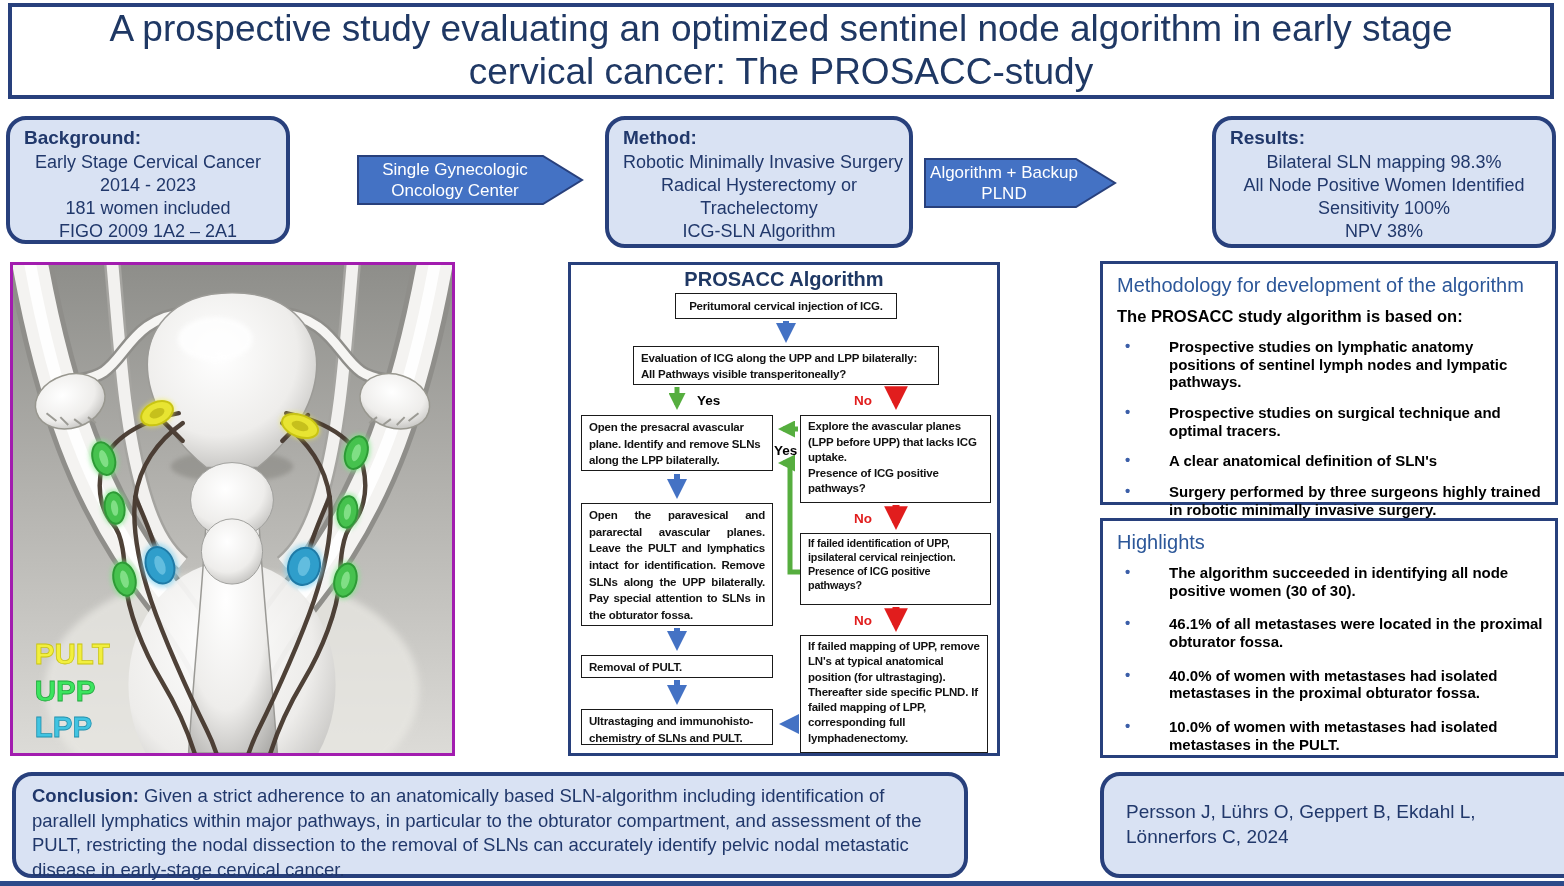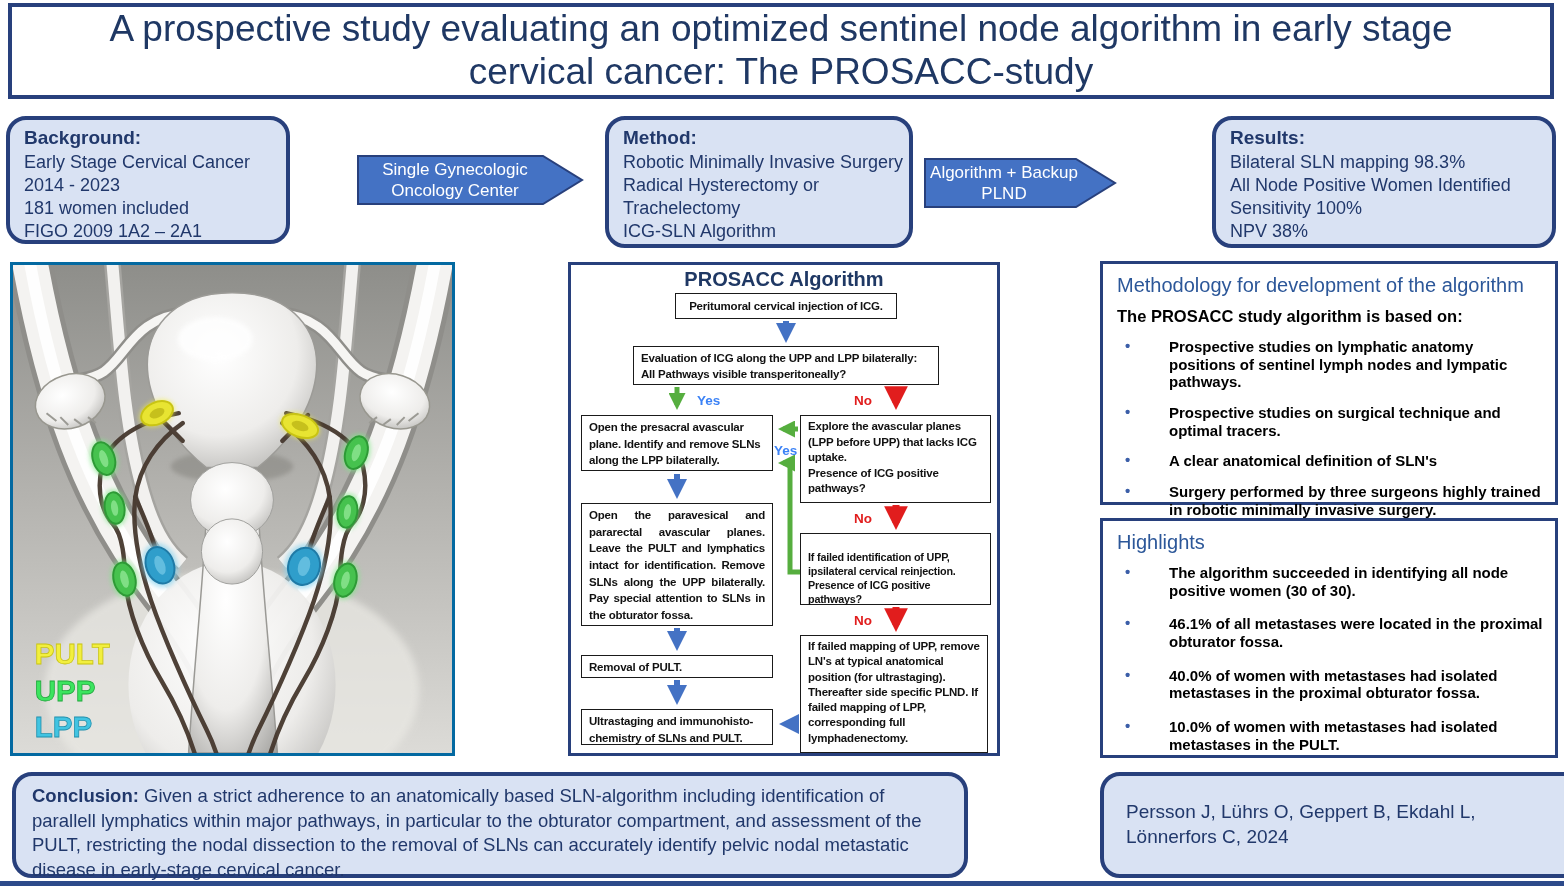--- a/index.html
+++ b/index.html
@@ -18,41 +18,41 @@
   .title-box .t {
     color:#1f3864; font-size:37px; line-height:1.16; text-align:center; padding:0 55px;
   }
 
   
   .round-box {
     position:absolute; box-sizing:border-box; background:#d9e2f3;
     border:4px solid #28407c; border-radius:20px; color:#21386b; padding:6px 14px;
   }
   .round-box .hd { font-weight:bold; font-size:19px; line-height:1.3; }
-  .round-box .ln { font-size:18px; line-height:1.28; white-space:nowrap; }
+  .round-box .ln { font-size:18px; line-height:1.28; white-space:nowrap;text-align:center; }
   #bg-box      { left:6px;   top:116px; width:284px; height:128px; }
   #method-box  { left:605px; top:116px; width:308px; height:132px; }
   #results-box { left:1212px;top:116px; width:344px; height:132px; }
 
   
   .chev { position:absolute; }
   .chev svg { display:block; }
   .chev .txt {
     position:absolute; top:0; bottom:0; left:0; display:flex; align-items:center;
     justify-content:center; text-align:center; color:#fff; font-size:17px; line-height:1.25;
   }
   #arrow1 { left:357px; top:152px; width:228px; height:56px; }
   #arrow1 .txt { width:196px; }
   #arrow2 { left:924px; top:155px; width:194px; height:56px; }
   #arrow2 .txt { width:160px; }
 
   
   .anat {
     position:absolute; left:10px; top:262px; width:445px; height:494px;
-    border:3px solid #0369a1; box-sizing:border-box; background:#b5b4b0;
+    border:3px solid #a21caf; box-sizing:border-box; background:#b5b4b0;
   }
   .anat svg { display:block; width:439px; height:488px; }
 
   
   .flow {
     position:absolute; left:568px; top:262px; width:432px; height:494px;
     border:3px solid #28407c; box-sizing:border-box; background:#fff;
   }
   .flow .ftitle {
     position:absolute; top:3px; left:0; width:100%; text-align:center;
@@ -63,26 +63,26 @@
     position:absolute; box-sizing:border-box; border:1.5px solid #1a1a1a; background:#fff;
     font-size:11.5px; font-weight:600; color:#111; letter-spacing:-0.2px;
     padding:3px 7px; line-height:1.4;
   }
   .pre { white-space:pre-line; }
   #fn1 { left:104px; top:28px;  width:222px; height:26px; text-align:center; padding-top:4px; }
   #fn2 { left:62px;  top:81px;  width:306px; height:39px; padding-top:3px; line-height:1.42; }
   #fn3 { left:10px;  top:150px; width:192px; height:56px; line-height:1.45; }
   #fn4 { left:229px; top:150px; width:191px; height:88px; line-height:1.35; }
   #fn5 { left:10px;  top:238px; width:192px; height:123px; text-align:justify; line-height:1.45; }
-  #fn6 { left:229px; top:268px; width:191px; height:72px; font-size:10.8px; line-height:1.3; padding-top:16px; }
+  #fn6 { left:229px; top:268px; width:191px; height:72px; font-size:10.8px; line-height:1.3; padding-top:2px; }
   #fn7 { left:10px;  top:390px; width:192px; height:23px; padding-top:3px; }
   #fn8 { left:229px; top:370px; width:188px; height:118px; line-height:1.33; }
   #fn9 { left:10px;  top:444px; width:192px; height:36px; line-height:1.45; }
   .yn { position:absolute; font-size:13.5px; font-weight:bold; }
-  .yes { color:#3b82f6; }
+  .yes { color:#000000; }
   .no  { color:#e11d1d; }
   #yes1 { left:126px; top:128px; }
   #no1  { left:283px; top:128px; }
   #yes2 { left:203px; top:178px; }
   #no2  { left:283px; top:246px; }
   #no3  { left:283px; top:348px; }
 
   
   .white-box {
     position:absolute; box-sizing:border-box; background:#fff;

